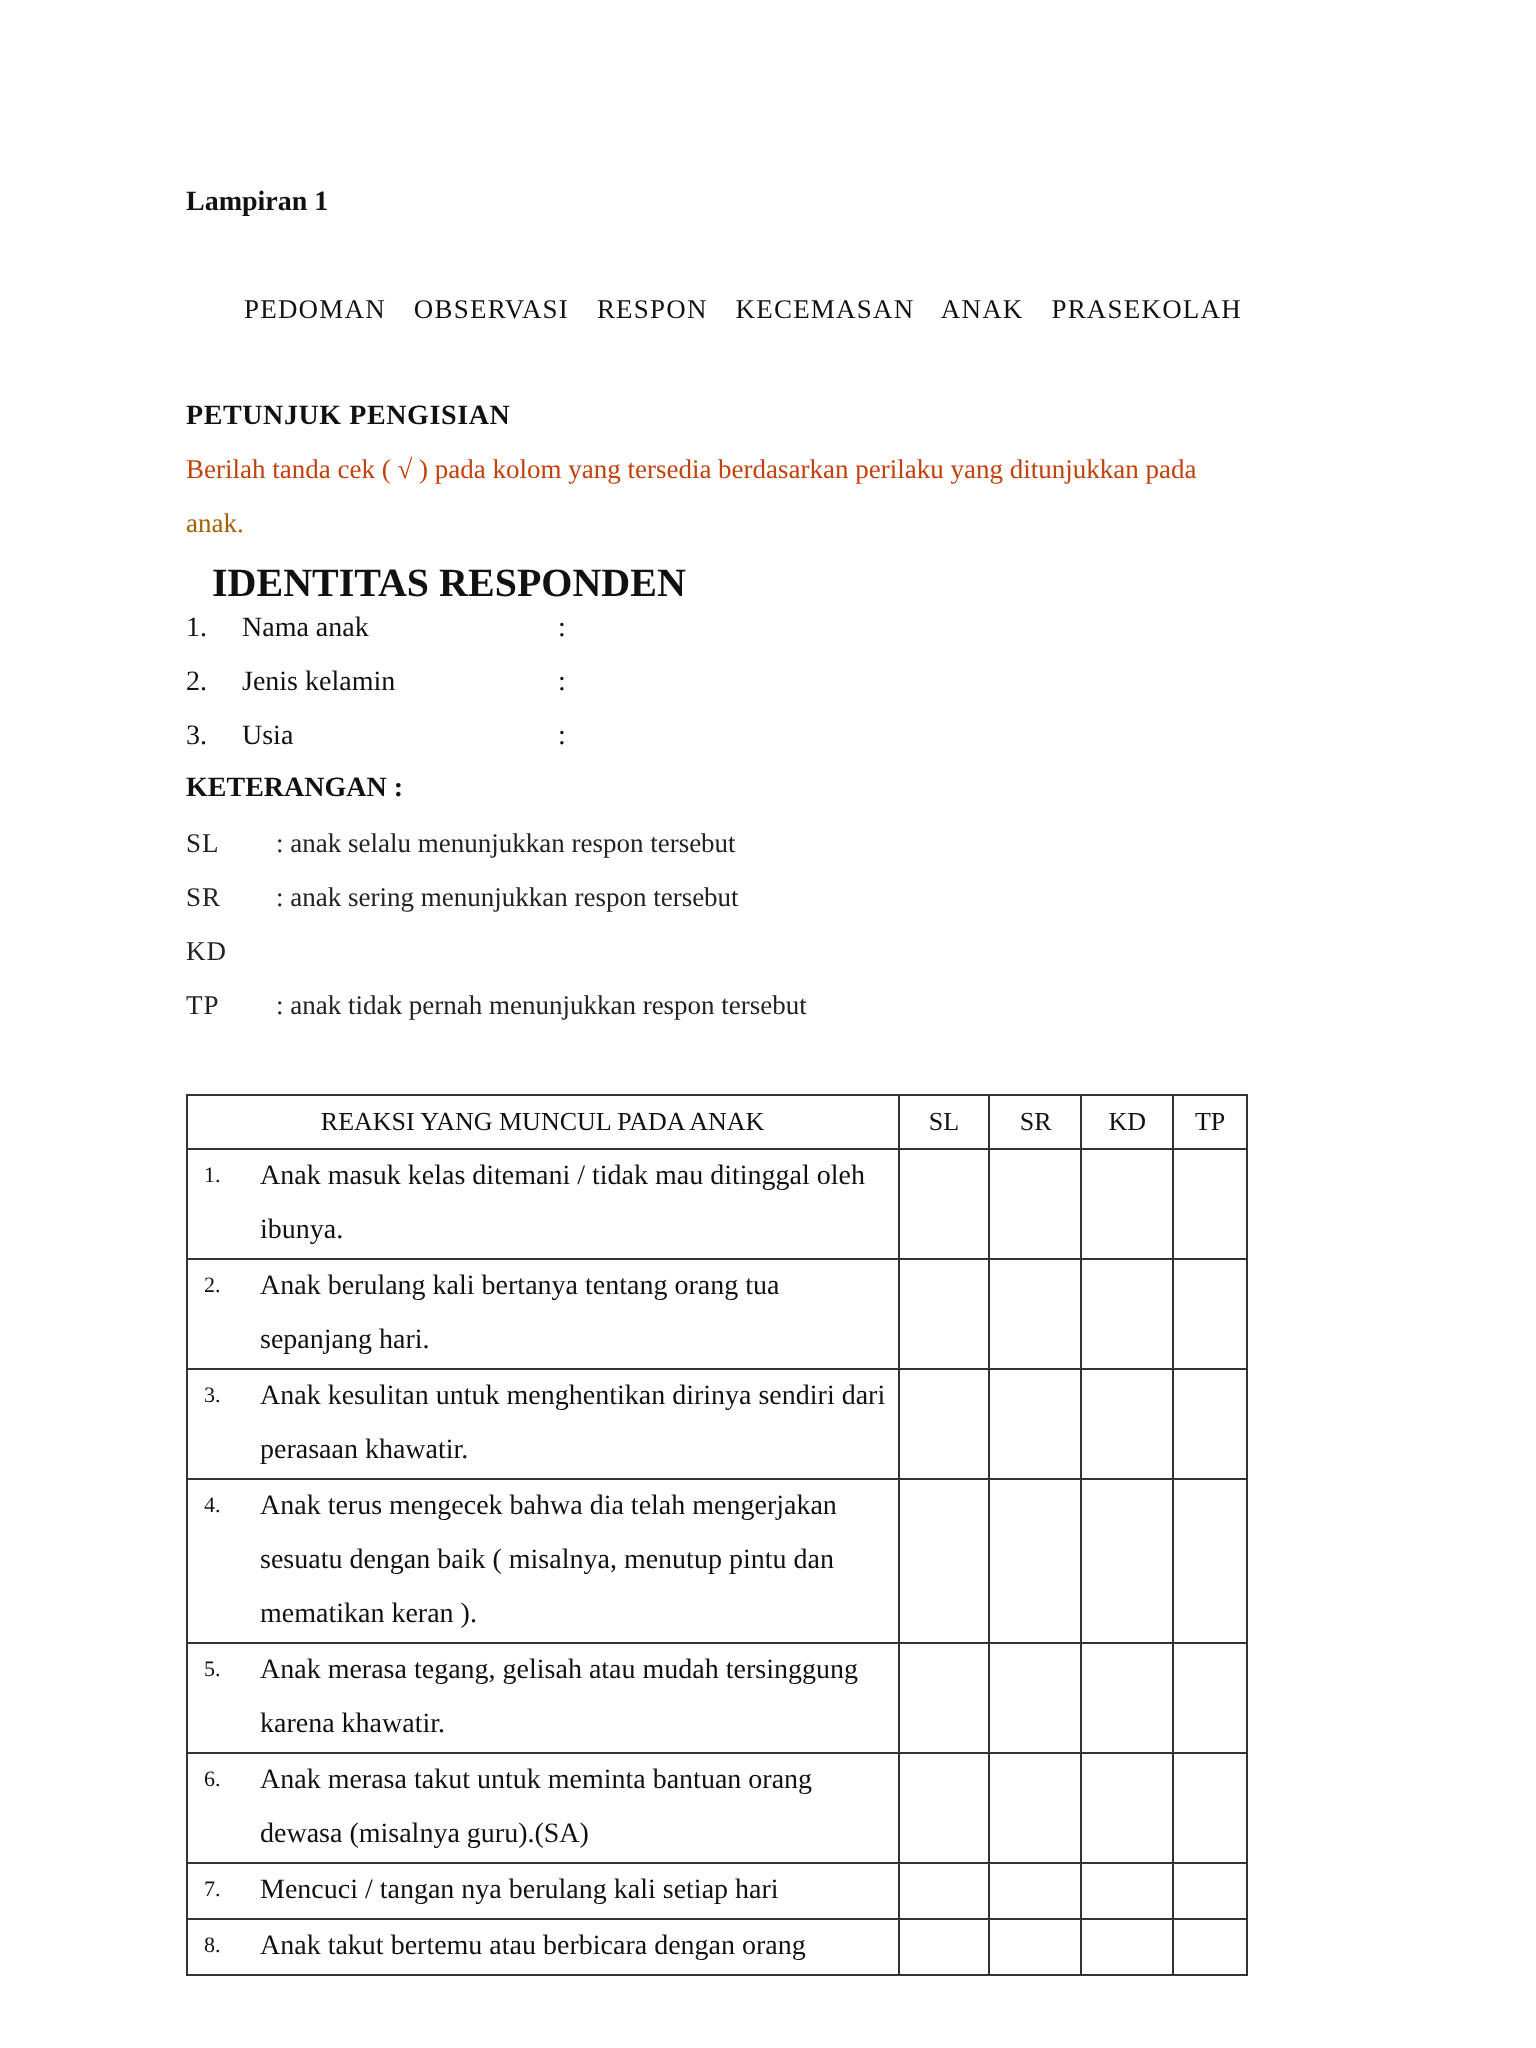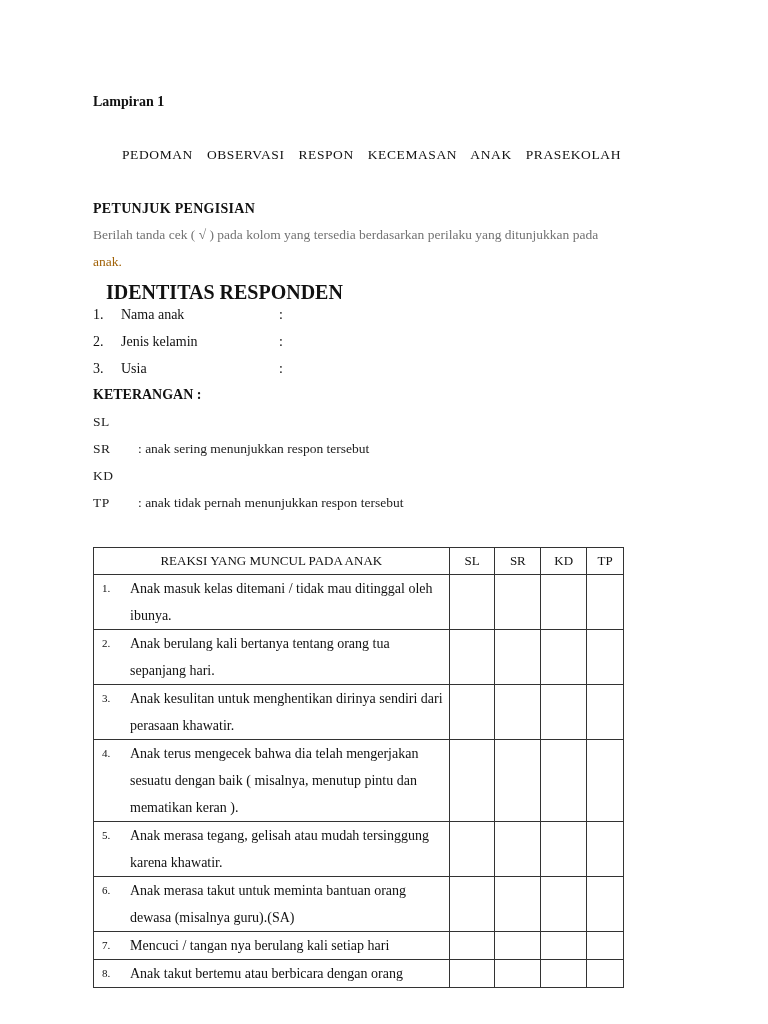--- a/index.html
+++ b/index.html
@@ -3,21 +3,21 @@
   <meta charset="utf-8">
   <style>
     html, body { margin: 0; padding: 0; background: #ffffff; }
     body { width: 768px; height: 1024px; position: relative; overflow: hidden; color: #111; }
     .serif { font-family: "Liberation Serif", "DejaVu Serif", serif; }
     .mono { font-family: "DejaVu Serif", "Liberation Serif", serif; }
     .abs { position: absolute; white-space: nowrap; }
     .lampiran { left: 93px; top: 94px; font-size: 14px; font-weight: bold; }
     .title { left: 122px; top: 147px; font-size: 13.5px; letter-spacing: 0.6px; word-spacing: 3px; }
     .h-petunjuk { left: 93px; top: 201px; font-size: 14px; font-weight: bold; letter-spacing: 0.3px; }
-    .instr { left: 93px; top: 227px; font-size: 13.5px; color: #737373; }
+    .instr { left: 93px; top: 227px; font-size: 13.5px; color: #c2410c; }
     .instr2 { left: 93px; top: 254px; font-size: 13.5px; color: #a16207; }
     .h-identitas { left: 106px; top: 281px; font-size: 20px; font-weight: bold; }
     .id-row { position: absolute; left: 93px; font-size: 14px; display: flex; }
     .id-num { width: 28px; }
     .id-label { width: 158px; }
     .h-ket { left: 93px; top: 387px; font-size: 14px; font-weight: bold; }
     .ket-row { position: absolute; left: 93px; font-size: 13.5px; display: flex; color: #222; }
     .ket-code { width: 45px; letter-spacing: 0.5px; }
     table.obs { position: absolute; left: 93px; top: 547px; width: 531px; border-collapse: collapse; }
     table.obs td, table.obs th { border: 1.5px solid #333; padding: 0; vertical-align: top; }
@@ -55,20 +55,21 @@
 <div class="id-row" style="top:361px;">
   <span class="id-num">3.</span>
   <span class="id-label">Usia</span>
   <span>:</span>
   <span style="min-width:200px;margin-left:8px;"></span>
 </div>
 
 <div class="abs h-ket">KETERANGAN :</div>
 <div class="ket-row" style="top:414px;">
   <span class="ket-code">SL</span>
+  <span>: anak selalu menunjukkan respon tersebut</span>
 </div>
 <div class="ket-row" style="top:441px;">
   <span class="ket-code">SR</span>
   <span>: anak sering menunjukkan respon tersebut</span>
 </div>
 <div class="ket-row" style="top:468px;">
   <span class="ket-code">KD</span>
 </div>
 <div class="ket-row" style="top:495px;">
   <span class="ket-code">TP</span>

